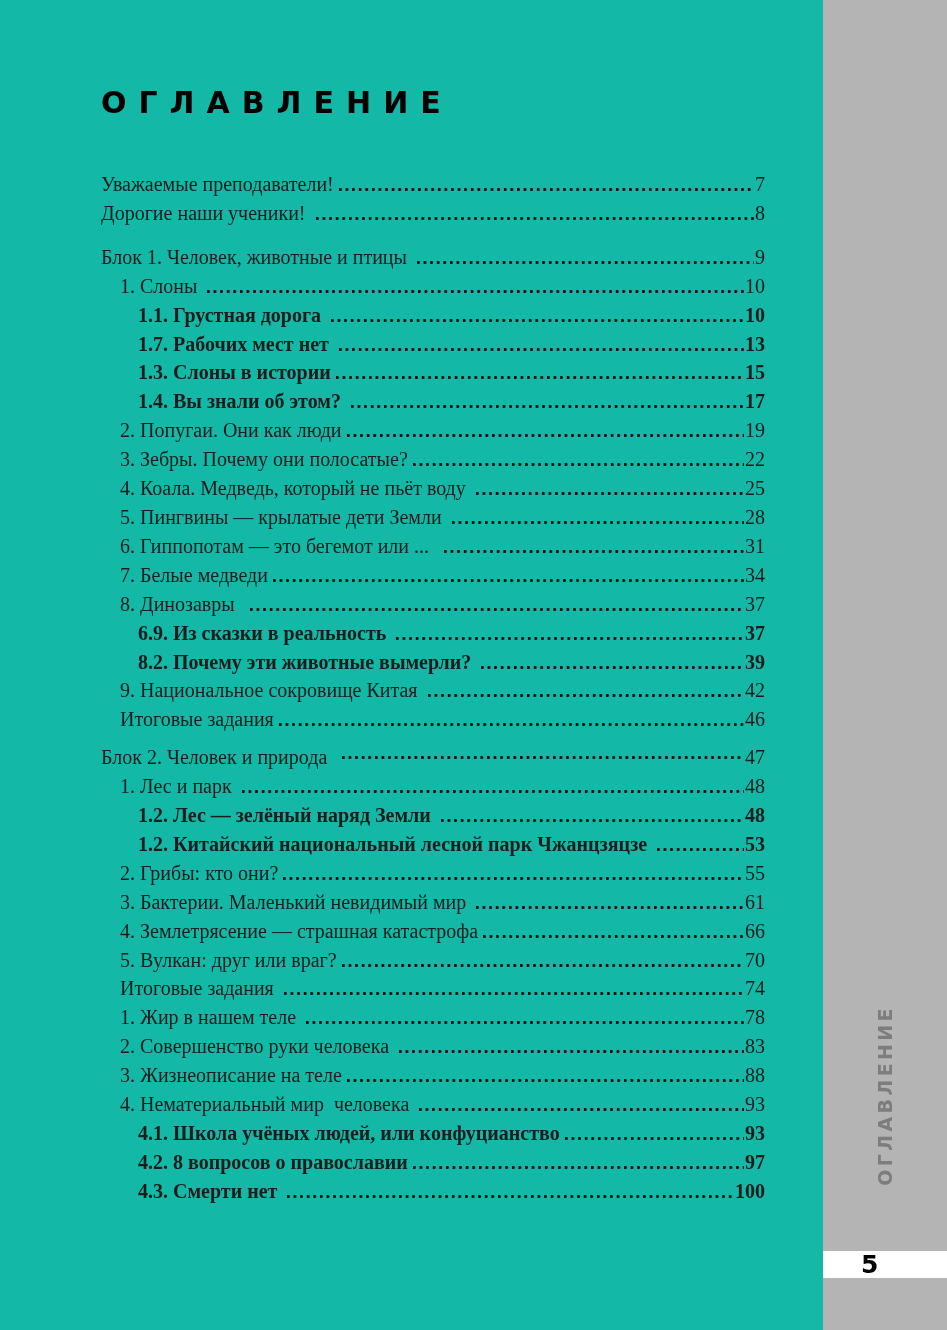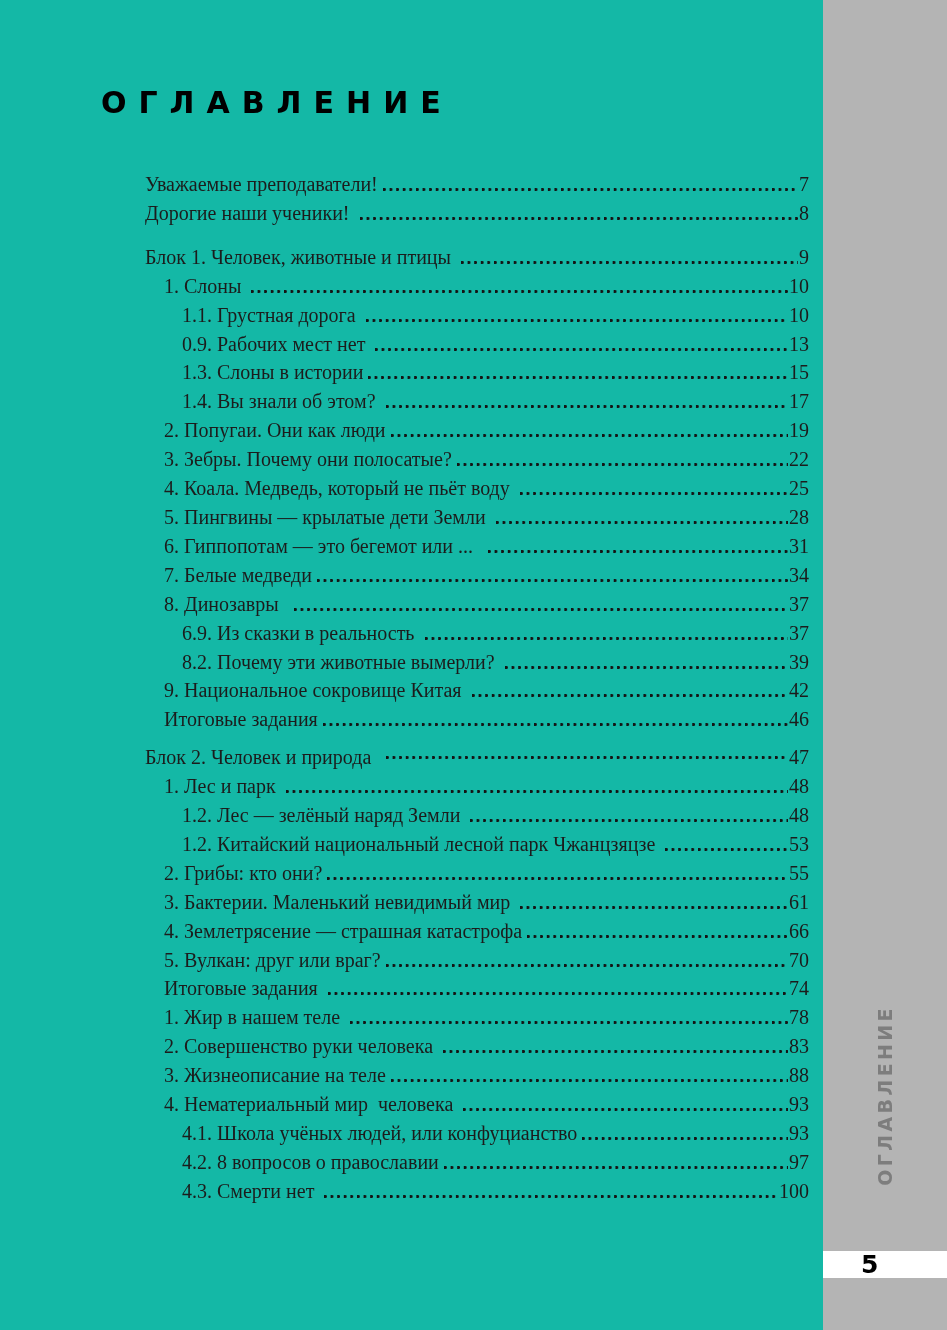--- a/index.html
+++ b/index.html
@@ -28,33 +28,33 @@
   .doc-title {
     font-family: "DejaVu Sans", sans-serif;
     font-weight: 700;
     font-size: 30px;
     line-height: 30px;
     letter-spacing: 12px;
     color: #000000;
     margin: 0 0 52px 0;
     white-space: nowrap;
   }
-  .toc-list { width: 100%; margin-left: 44px; }
+  .toc-list { width: 100%; }
   .toc-row {
     display: flex;
     align-items: baseline;
     font-size: 20px;
     line-height: 28.9px;
     color: #1c1c1c;
   }
   .toc-label { white-space: pre; }
   .toc-page  { white-space: pre; }
   .lvl0 { padding-left: 0; }
   .lvl1 { padding-left: 19px; }
-  .lvl2 { padding-left: 37px; }
+  .lvl2 { padding-left: 37px; font-weight: bold; }
   .gap-lg { margin-top: 15px; }
   .gap-sm { margin-top: 9px; align-items: center; }
   .dots {
     flex: 1 1 auto;
     height: 3px;
     margin: 0 1px 0 5px;
     background-image: radial-gradient(circle at 1.3px 1.5px, #141414 1.3px, transparent 1.75px);
     background-size: 6.6px 3px;
     background-repeat: repeat-x;
     background-position: left bottom;
@@ -136,21 +136,21 @@
           <span class="toc-label">1. Слоны </span>
           <span class="dots"></span>
           <span class="toc-page">10</span>
         </div>
         <div class="toc-row lvl2">
           <span class="toc-label">1.1. Грустная дорога </span>
           <span class="dots"></span>
           <span class="toc-page">10</span>
         </div>
         <div class="toc-row lvl2">
-          <span class="toc-label">0.9. Рабочих мест нет </span>
+          <span class="toc-label">1.7. Рабочих мест нет </span>
           <span class="dots"></span>
           <span class="toc-page">13</span>
         </div>
         <div class="toc-row lvl2">
           <span class="toc-label">1.3. Слоны в истории</span>
           <span class="dots"></span>
           <span class="toc-page">15</span>
         </div>
         <div class="toc-row lvl2">
           <span class="toc-label">1.4. Вы знали об этом? </span>

